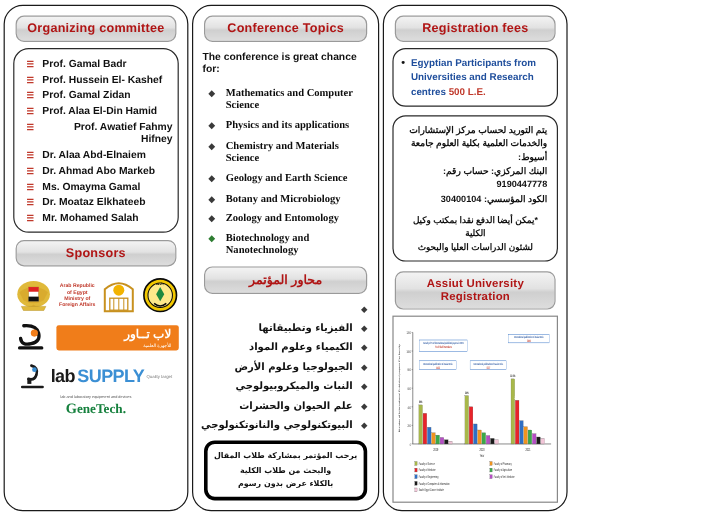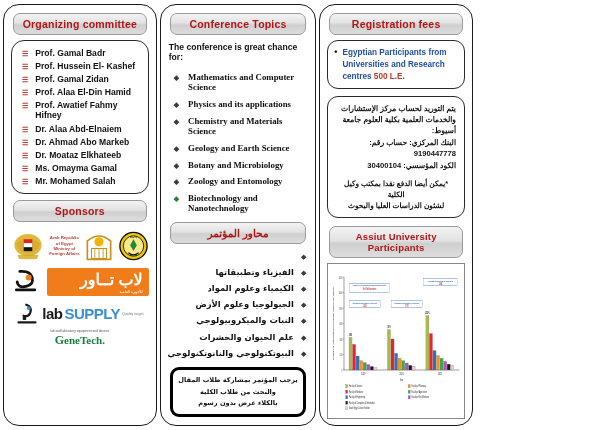--- a/index.html
+++ b/index.html
@@ -47,20 +47,21 @@
     margin: 0 2px;
   }
   ul { list-style: none; }
   .name-item {
     display: flex;
     align-items: baseline;
     font-size: 8.6px;
     color: #111;
     font-weight: bold;
     padding: 1.6px 0 1.6px 6px;
+    text-align: right;
   }
   .tri-bullet {
     color: #c0392b;
     font-size: 7px;
     margin-right: 8px;
     line-height: 1;
     letter-spacing: -1px;
     font-weight: bold;
   }
   .intro {
@@ -89,21 +90,21 @@
   .logo-row { display: flex; align-items: center; justify-content: center; gap: 4px; padding: 2px 2px; }
   .logo { display: flex; align-items: center; justify-content: center; }
   .ministry-text {
     font-size: 4.3px; font-weight: bold; color: #c0392b; line-height: 1.25;
     text-align: center; max-width: 52px;
   }
   .labtower {
     background: #f07d1a; color: #fff; border-radius: 2px;
     padding: 2px 6px; text-align: right; flex: 1; margin-left: 2px;
   }
-  .labtower .t1 { font-size: 16px; font-weight: bold; direction: rtl; letter-spacing: 1px; }
+  .labtower .t1 { font-size: 10px; font-weight: bold; direction: rtl; letter-spacing: 1px; }
   .labtower .t2 { font-size: 3.8px; direction: rtl; }
   .labsupply { display:flex; align-items:center; justify-content:center; gap:2px; }
   .ls-lab { font-size: 15px; font-weight: bold; color: #1a1a1a; letter-spacing: -.5px; }
   .ls-sup { font-size: 15px; font-weight: bold; color: #3b8fd4; letter-spacing: -.5px; }
   .ls-q { font-size: 3.6px; color: #777; }
   .ls-sub { font-size: 3.2px; color: #555; text-align:center; }
   .genetech { text-align: center; }
   .gt-bar { width: 54px; height: 5px; background: #2e8b36; margin: 0 auto 1px auto; }
   .gt-txt { font-family: "Liberation Serif", serif; font-size: 12px; font-weight: bold; color: #15803d; line-height: .85; }
   .gt-txt .sm { font-size: 11px; }
@@ -158,25 +159,25 @@
         <li class="name-item">
             <span class="tri-bullet">☰</span>
             <span>Dr. Alaa Abd-Elnaiem</span>
           </li>
         <li class="name-item">
             <span class="tri-bullet">☰</span>
             <span>Dr. Ahmad Abo Markeb</span>
           </li>
         <li class="name-item">
             <span class="tri-bullet">☰</span>
+            <span>Ms. Omayma Gamal</span>
+          </li>
+        <li class="name-item">
+            <span class="tri-bullet">☰</span>
             <span>Dr. Moataz Elkhateeb</span>
-          </li>
-        <li class="name-item">
-            <span class="tri-bullet">☰</span>
-            <span>Ms. Omayma Gamal</span>
           </li>
         <li class="name-item">
             <span class="tri-bullet">☰</span>
             <span>Mr. Mohamed Salah</span>
           </li>
       </ul>
     </div>
 
     <div class="sponsors-wrap">
       <div class="hdr">Sponsors</div>
@@ -350,21 +351,21 @@
 
     <div class="pay-box">
       <div class="pay-line">يتم التوريد لحساب مركز الإستشارات</div>
       <div class="pay-line">والخدمات العلمية بكلية العلوم جامعة أسيوط:</div>
       <div class="pay-line">البنك المركزي: حساب رقم: 9190447778</div>
       <div class="pay-line">الكود المؤسسي: 30400104</div>
       <div class="pay-note">*يمكن أيضا الدفع نقدا بمكتب وكيل الكلية</div>
       <div class="pay-note" style="margin-top:0">لشئون الدراسات العليا والبحوث</div>
     </div>
 
-    <div class="hdr small">Assiut University Participants</div>
+    <div class="hdr small">Assiut University Registration</div>
 
     <div class="chart-box">
       <svg class="chart-svg" viewBox="0 0 320 190" preserveAspectRatio="none">
         <rect x="0" y="0" width="320" height="190" fill="#ffffff"></rect>
         <g id="chart-axes">
             <line x1="34" y1="14" x2="34" y2="132" stroke="#333" stroke-width="0.8"></line>
             <line x1="34" y1="132" x2="314" y2="132" stroke="#333" stroke-width="0.8"></line>
             <line x1="31.5" y1="132" x2="34" y2="132" stroke="#333" stroke-width="0.6"></line>
             <text x="30" y="134" font-size="4" text-anchor="end" fill="#333" font-family="Liberation Sans">0</text>
             <line x1="31.5" y1="112.33333333333334" x2="34" y2="112.33333333333334" stroke="#333" stroke-width="0.6"></line>

